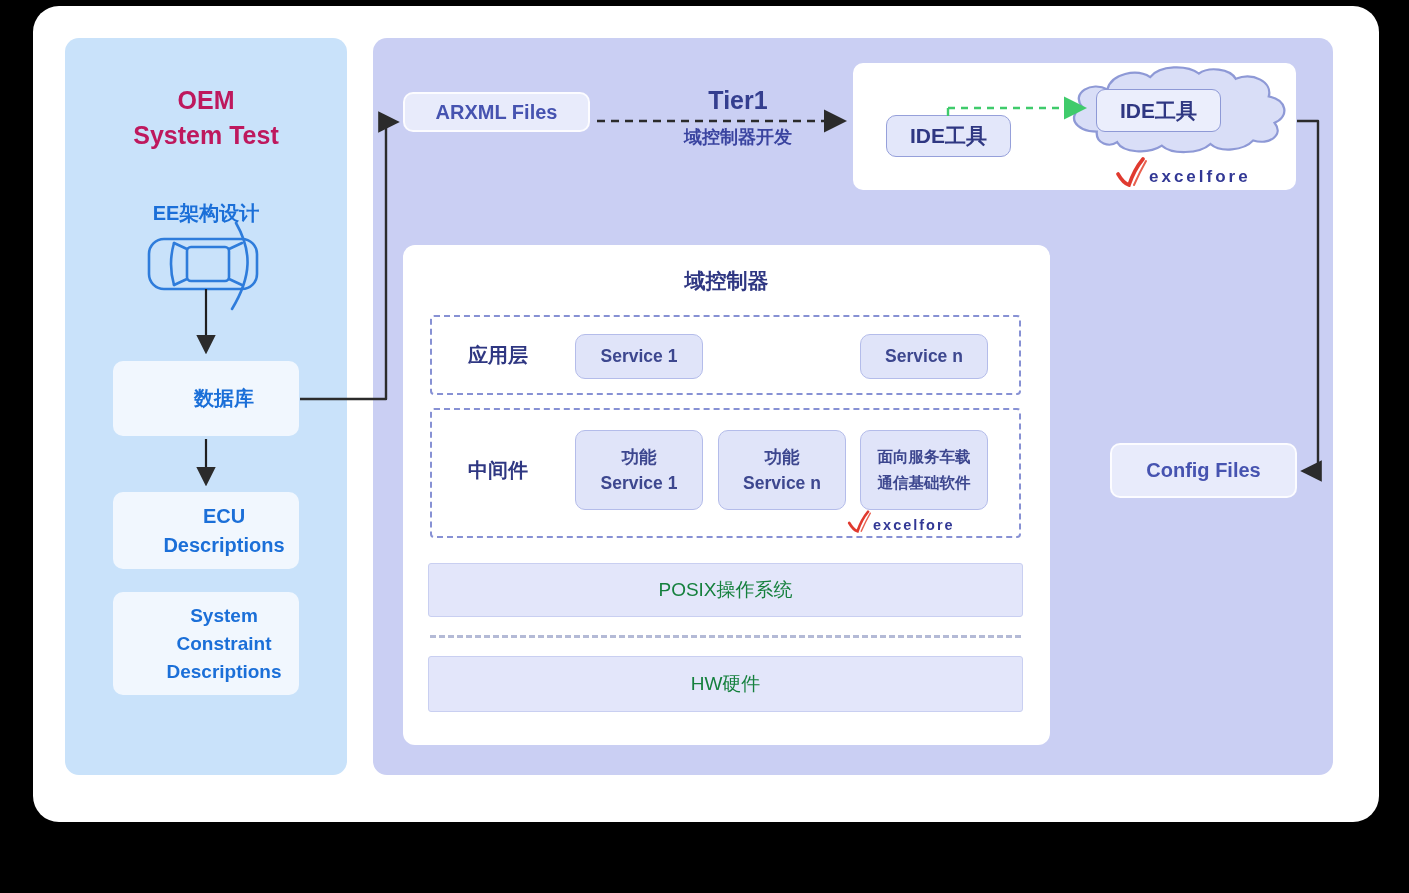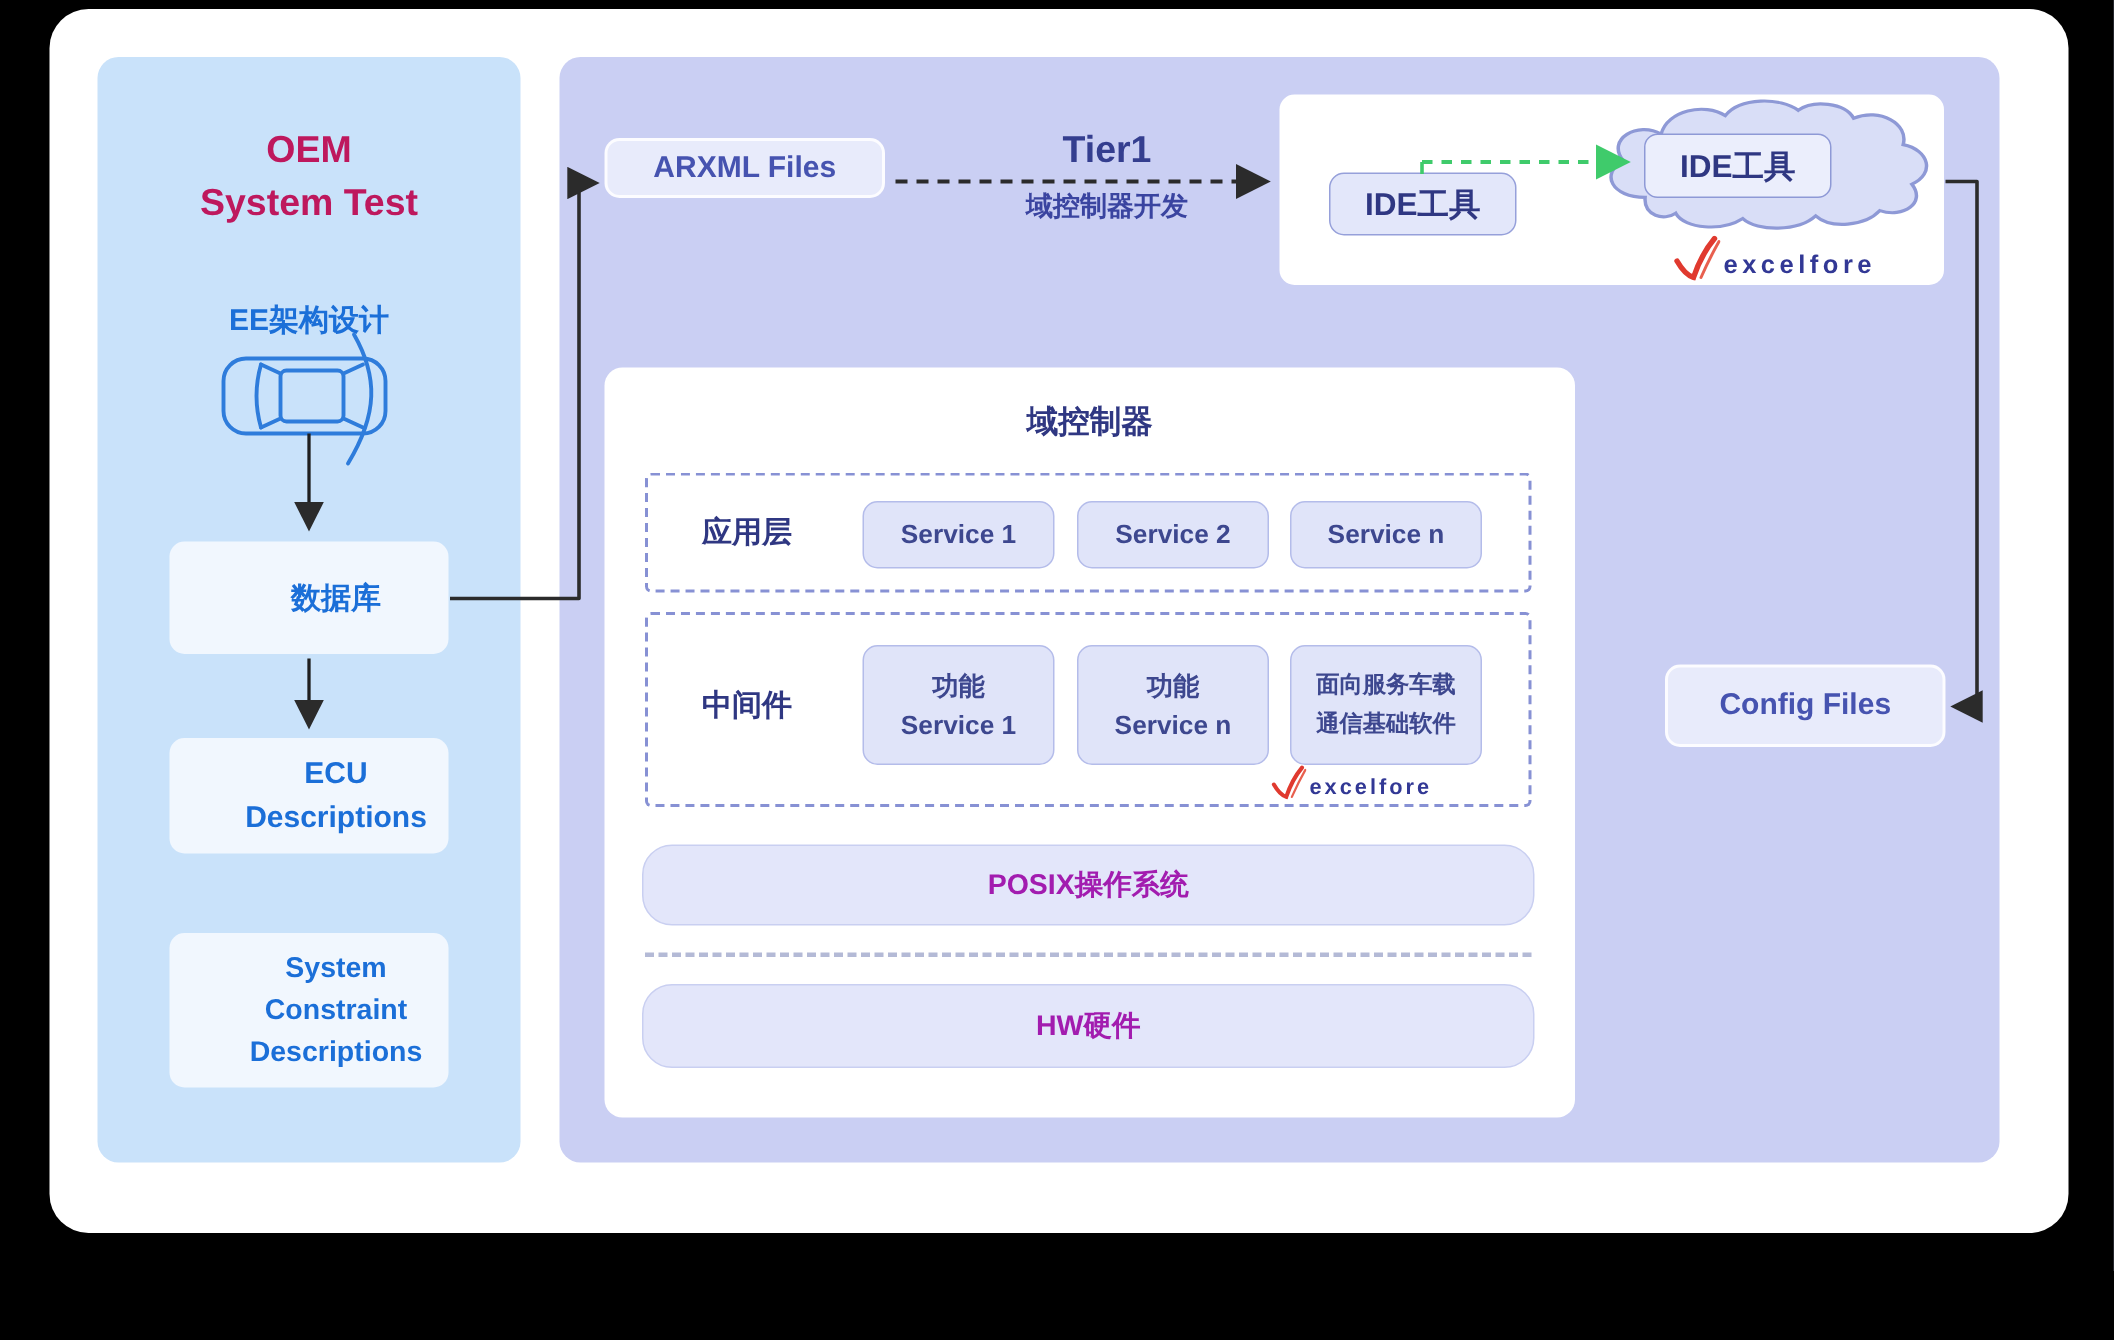--- a/index.html
+++ b/index.html
@@ -16,21 +16,21 @@
   .ctr { display:flex; align-items:center; justify-content:center; text-align:center; }
   .col { flex-direction:column; }
 
   
   .oem-title { left:0; top:45px; width:100%; font-size:25px; font-weight:700; color:#be185d; line-height:35px; text-align:center; }
   .ee-label { left:0; top:162px; width:100%; font-size:20px; font-weight:700; color:#1B6FD8; text-align:center; }
   .car-svg { left:72px; top:182px; }
   .blue-box { background:#F1F7FE; border-radius:10px; color:#1B6FD8; font-weight:700;padding-left:36px; }
   .db-box { left:48px; top:323px; width:186px; height:75px; font-size:20px; }
   .ecu-box { left:48px; top:454px; width:186px; height:77px; font-size:20px; line-height:29px; }
-  .sys-box { left:48px; top:584px; width:186px; height:103px; font-size:19px; line-height:28px; }
+  .sys-box { left:48px; top:554px; width:186px; height:103px; font-size:19px; line-height:28px; }
 
   
   .lav-box { background:#E8EBFB; border:2px solid rgba(255,255,255,.85); border-radius:10px; color:#4653B0; font-weight:700; }
   .arxml-box { left:30px; top:54px; width:187px; height:40px; font-size:20px; }
   .config-box { left:737px; top:405px; width:187px; height:55px; font-size:20px; }
   .tier1-block { left:255px; top:48px; width:220px; text-align:center; }
   .tier1-title { font-size:25px; font-weight:700; color:#343E8F; }
   .tier1-sub { margin-top:10px; font-size:18px; font-weight:600; color:#3A44A0; }
 
   
@@ -51,21 +51,21 @@
   .dashed-row { border:2px dashed #8791D4; border-radius:4px; }
   .app-layer { left:27px; top:70px; width:591px; height:80px; }
   .mw-layer { left:27px; top:163px; width:591px; height:130px; }
   .row-label { position:absolute; left:36px; top:50%; transform:translateY(-50%); font-size:20px; font-weight:700; color:#2F3782; white-space:nowrap; }
   .mw-layer .row-label { top:60px; }
   .svc-box { position:absolute; background:#E0E4F9; border:1.5px solid #B4BCEA; border-radius:10px; color:#3D478F; font-weight:700; }
   .app-layer .svc-box { top:17px; width:128px; height:45px; font-size:17.5px; }
   .mw-layer .svc-box { top:20px; width:128px; height:80px; font-size:17.5px; line-height:26px; }
   .svc-1 { left:143px; } .svc-2 { left:286px; } .svc-3 { left:428px; }
   .mw3 { font-size:15.5px !important; }
-  .wide-bar { background:#E3E6FA; border:1.5px solid #C9CFF1; border-radius:20px; font-size:19px; font-weight:700; color:#a21caf; }
+  .wide-bar { background:#E3E6FA; border:1.5px solid #C9CFF1; border-radius:3px; font-size:19px; font-weight:400; color:#15803d; }
   .posix-bar { left:25px; top:318px; width:595px; height:54px; }
   .hw-divider { left:27px; top:390px; width:591px; height:0; border-top:3px dashed #B4BAD6; }
   .hw-bar { left:25px; top:411px; width:595px; height:56px; }
 
   .connectors { position:absolute; left:0; top:0; pointer-events:none; }
 </style>
 </head>
 <body>
 
 <div class="stage">
@@ -130,21 +130,20 @@
           <span class="logo-text">excelfore</span>
         </div>
       </div>
 
       <div class="abs dc-box">
         <div class="abs dc-title">域控制器</div>
 
         <div class="abs dashed-row app-layer">
           <div class="row-label">应用层</div>
           <div class="ctr svc-box svc-1">Service 1</div>
-          <div class="ctr svc-box svc-2">Service 2</div>
           <div class="ctr svc-box svc-3">Service n</div>
         </div>
 
         <div class="abs dashed-row mw-layer">
           <div class="row-label">中间件</div>
           <div class="ctr col svc-box svc-1">
             <div>功能</div>
             <div>Service 1</div>
           </div>
           <div class="ctr col svc-box svc-2">

